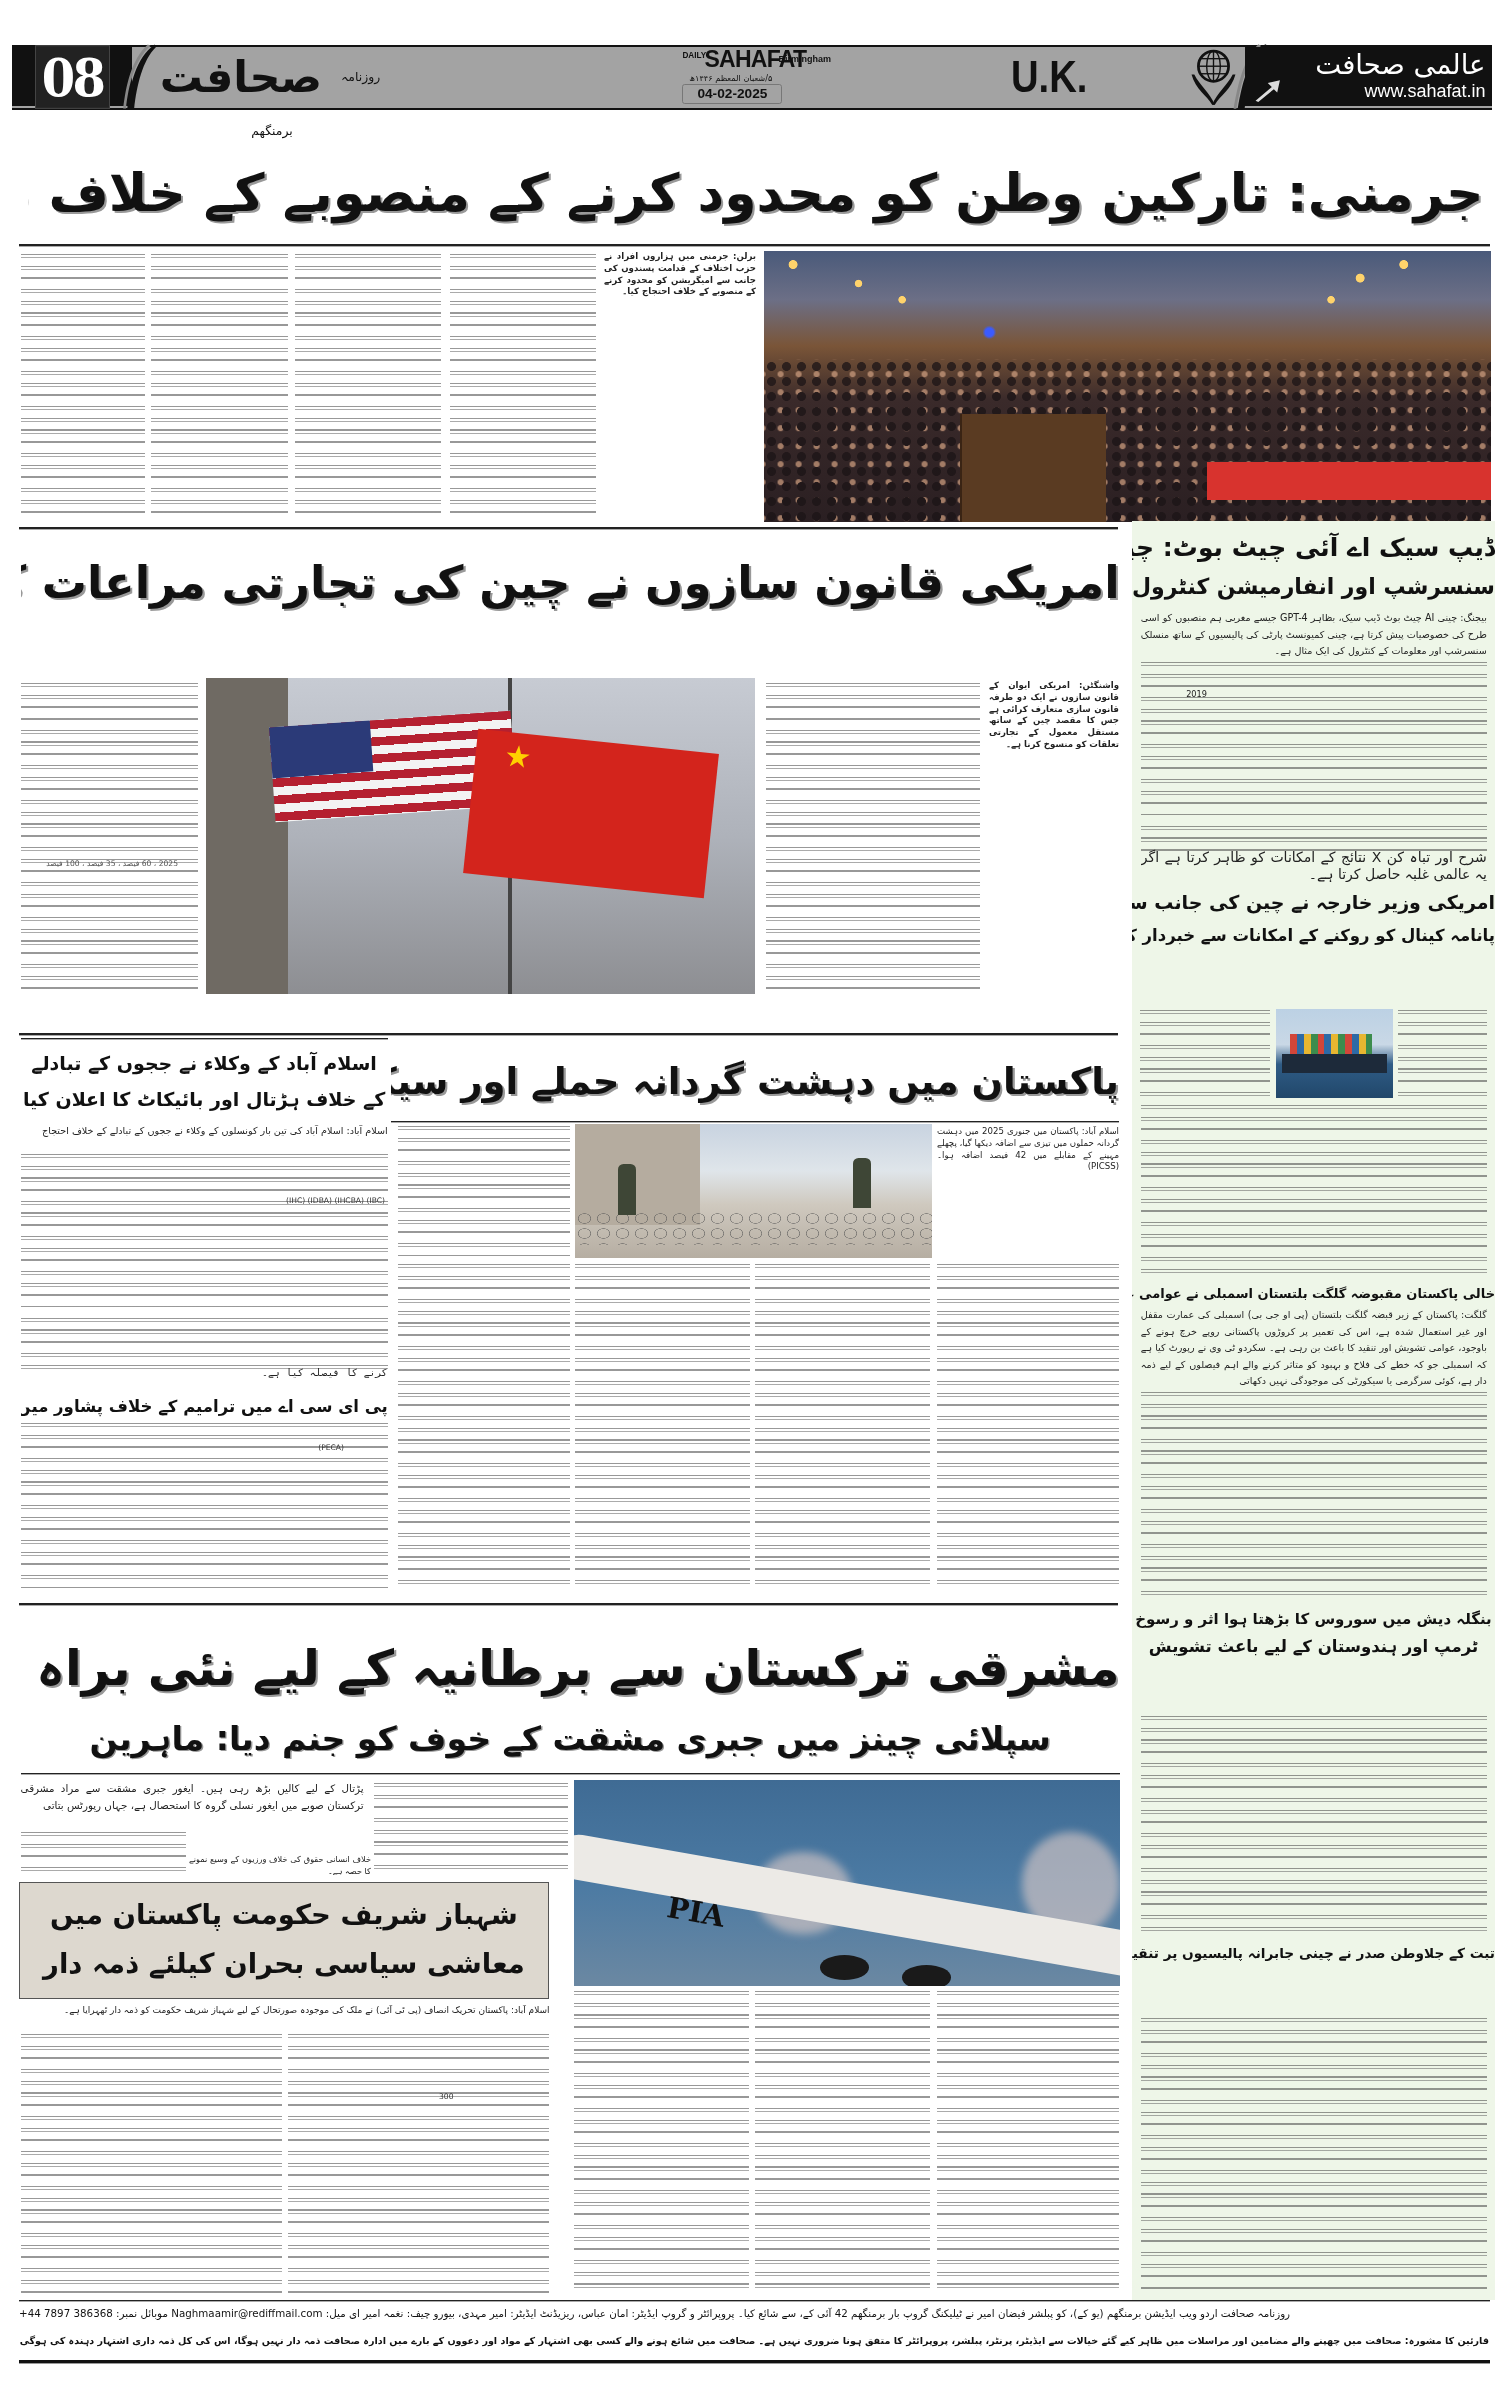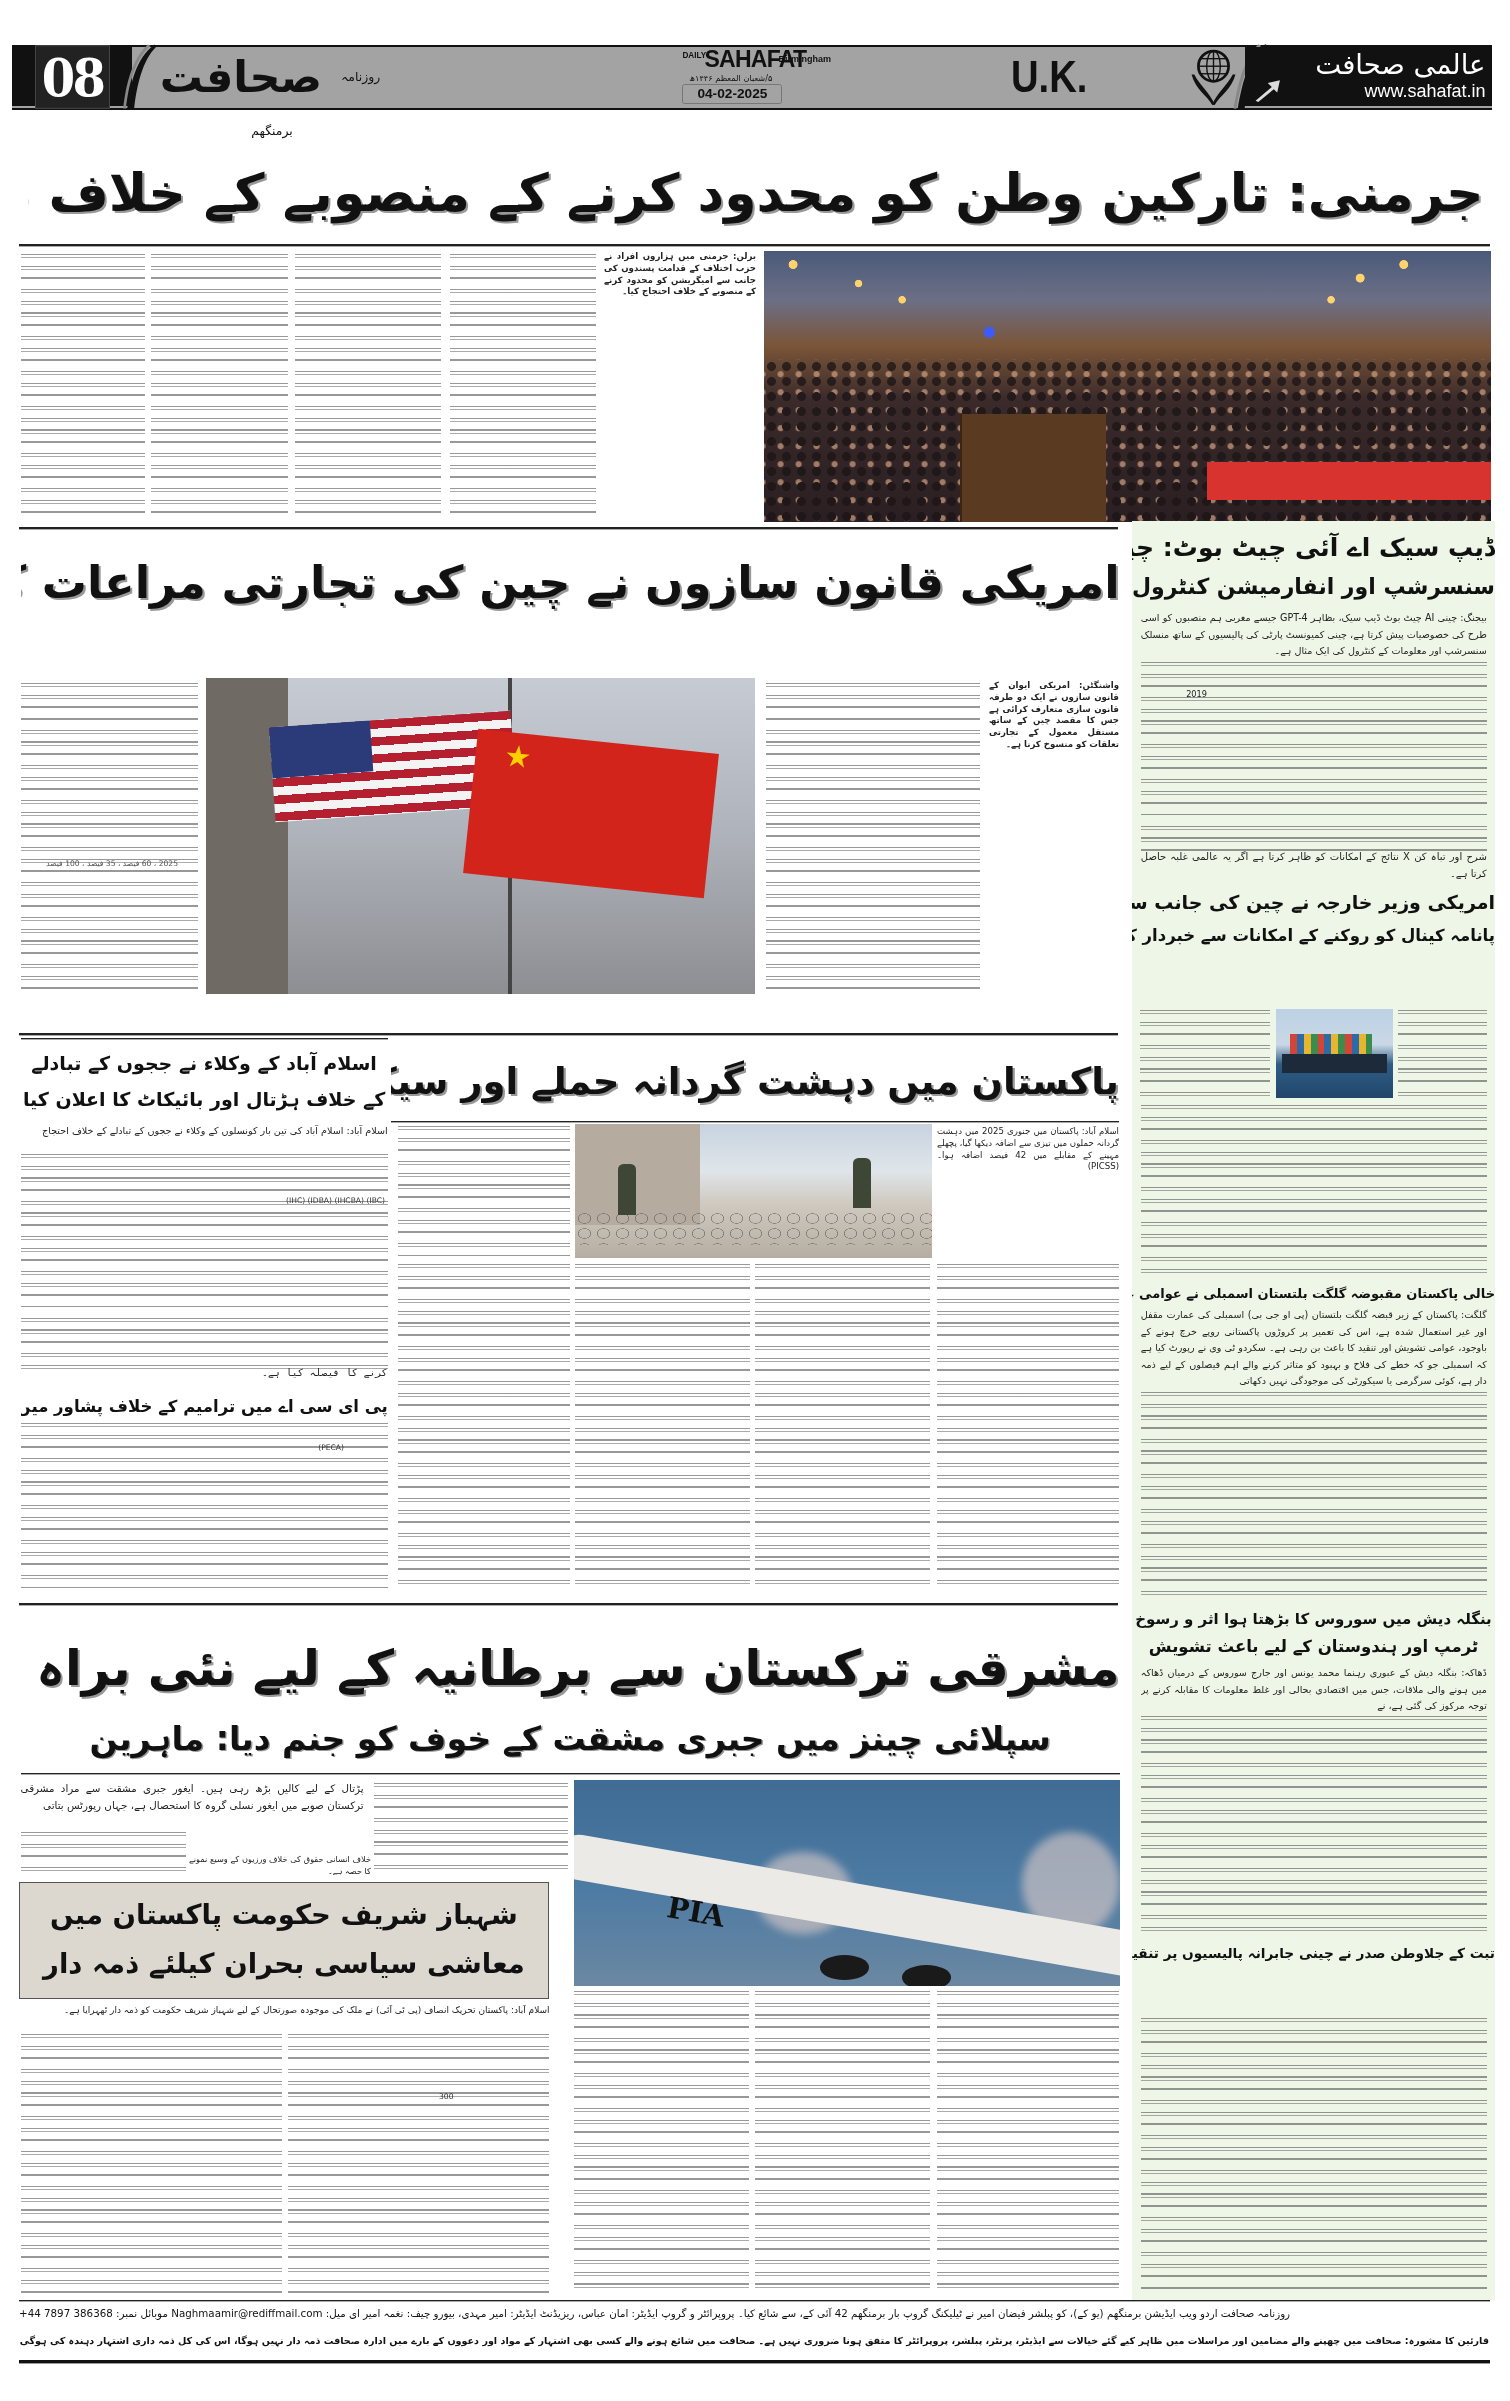--- a/index.html
+++ b/index.html
@@ -236,39 +236,38 @@
 <div class="lines" style="left:20.6px;top:2034px;width:261px;height:261px;"></div>
 <span class="col" style="left:426px;top:2091px;width:27.5px;height:12.4px;font-size:7.6px;color:#333;">300</span>
 
 <aside class="sidebar">
 
   <h2 class="sb-hl" style="top:8.2px;font-size:25px;line-height:38px;">ڈیپ سیک اے آئی چیٹ بوٹ: چینی</h2>
   <h2 class="sb-hl" style="top:47px;font-size:22px;line-height:38px;">سنسرشپ اور انفارمیشن کنٹرول کی ایک جھلک</h2>
   <p class="sb-text" style="top:89px;width:346px;height:49px;">بیجنگ: چینی AI چیٹ بوٹ ڈیپ سیک، بظاہر GPT-4 جیسے مغربی ہم منصبوں کو اسی طرح کی خصوصیات پیش کرتا ہے، چینی کمیونسٹ پارٹی کی پالیسیوں کے ساتھ منسلک سنسرشپ اور معلومات کے کنٹرول کی ایک مثال ہے۔</p>
   <div class="lines" style="right:8.2px;top:141px;width:346px;height:189px;"></div>
   <span class="sb-text" style="top:165px;right:288px;width:34px;height:16.5px;font-size:8.2px;">2019</span>
-  <p class="sb-text" style="top:328px;width:346px;height:33px;font-size:10px;">شرح اور تباہ کن X نتائج کے امکانات کو ظاہر کرتا ہے اگر یہ عالمی غلبہ حاصل کرتا ہے۔</p>
+  <p class="sb-text" style="top:328px;width:346px;height:33px;font-size:14px;">شرح اور تباہ کن X نتائج کے امکانات کو ظاہر کرتا ہے اگر یہ عالمی غلبہ حاصل کرتا ہے۔</p>
 
   <h2 class="sb-hl" style="top:364px;font-size:19px;line-height:34px;">امریکی وزیر خارجہ نے چین کی جانب سے</h2>
   <h2 class="sb-hl" style="top:398px;font-size:16.5px;line-height:34px;">پانامہ کینال کو روکنے کے امکانات سے خبردار کیا</h2>
   <div class="photo photo-ship" style="left:144px;top:488px;width:117px;height:89px;">
     <div class="boxes"></div>
       <div class="hull"></div>
   </div>
   <div class="lines" style="right:8.2px;top:489px;width:89px;height:89px;"></div>
   <div class="lines" style="left:8.2px;top:489px;width:130px;height:89px;"></div>
   <div class="lines" style="right:8.2px;top:584px;width:346px;height:172px;"></div>
 
   <h2 class="sb-hl" style="top:761px;font-size:13px;line-height:23px;">خالی پاکستان مقبوضہ گلگت بلتستان اسمبلی نے عوامی غم و غصے کو جنم دیا</h2>
   <p class="sb-text" style="top:786px;width:346px;height:82px;">گلگت: پاکستان کے زیر قبضہ گلگت بلتستان (پی او جی بی) اسمبلی کی عمارت مقفل اور غیر استعمال شدہ ہے، اس کی تعمیر پر کروڑوں پاکستانی روپے خرچ ہونے کے باوجود، عوامی تشویش اور تنقید کا باعث بن رہی ہے۔ سکردو ٹی وی نے رپورٹ کیا ہے کہ اسمبلی جو کہ خطے کی فلاح و بہبود کو متاثر کرنے والے اہم فیصلوں کے لیے ذمہ دار ہے، کوئی سرگرمی یا سیکورٹی کی موجودگی نہیں دکھاتی</p>
   <div class="lines" style="right:8.2px;top:871px;width:346px;height:206px;"></div>
 
   <h2 class="sb-hl" style="top:1085px;font-size:15px;line-height:27.5px;">بنگلہ دیش میں سوروس کا بڑھتا ہوا اثر و رسوخ</h2>
   <h2 class="sb-hl" style="top:1111px;font-size:16.5px;line-height:30px;">ٹرمپ اور ہندوستان کے لیے باعث تشویش</h2>
-  <p class="sb-text" style="top:1144px;width:346px;height:49px;">ڈھاکہ: بنگلہ دیش کے عبوری رہنما محمد یونس اور جارج سوروس کے درمیان ڈھاکہ میں ہونے والی ملاقات، جس میں اقتصادی بحالی اور غلط معلومات کا مقابلہ کرنے پر توجہ مرکوز کی گئی ہے، نے</p>
   <div class="lines" style="right:8.2px;top:1195px;width:346px;height:220px;"></div>
 
   <h2 class="sb-hl" style="top:1420px;font-size:13.7px;line-height:25px;">تبت کے جلاوطن صدر نے چینی جابرانہ پالیسیوں پر تنقید کی</h2>
   <div class="lines" style="right:8.2px;top:1497px;width:346px;height:275px;"></div>
 </aside>
 
 <div class="rule" style="left:19px;top:2300px;width:1471px;height:2.1px;"></div>
 <div class="footer" style="top:2306px;">
   <span>روزنامہ صحافت اردو ویب ایڈیشن برمنگھم (یو کے)، کو پبلشر فیضان امیر نے ٹیلیکنگ گروپ بار برمنگھم 42 آئی کے، سے شائع کیا۔ پروپرائٹر و گروپ ایڈیٹر: امان عباس، ریزیڈنٹ ایڈیٹر: امیر مہدی، بیورو چیف: نغمہ امیر ای میل:</span>
   <span class="footer-ltr">Naghmaamir@rediffmail.com</span>

